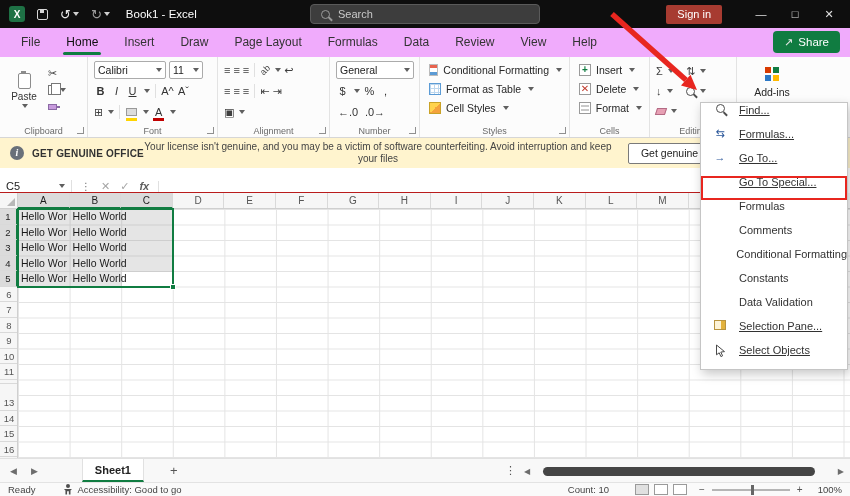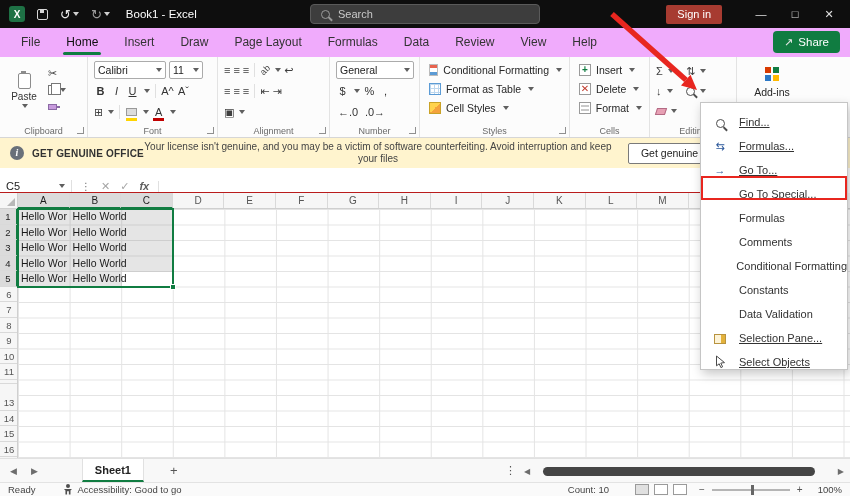--- a/index.html
+++ b/index.html
@@ -108,21 +108,21 @@
 .rhd.sel{background:#dbdbdb;border-right:2px solid #107c41;color:#1d1d1d}
 .gbody{position:absolute;left:18px;top:16px;right:0;bottom:0;background-image:linear-gradient(to right,#e4e4e4 1px,transparent 1px),linear-gradient(to bottom,#e4e4e4 1px,transparent 1px);background-size:51.6px 15.5px}
 .sel-fill{position:absolute;background:rgba(95,95,95,.16)}
 .active-cell{position:absolute;background:#fff}
 .cell{position:absolute;width:120px;height:15.5px;line-height:15.5px;font-size:10.5px;padding-left:3px;white-space:nowrap;color:#1a1a1a}
 .sel-border{position:absolute;border:2px solid #107c41}
 .sel-handle{position:absolute;right:-4px;bottom:-4px;width:6px;height:6px;background:#107c41;border:1px solid #fff}
 
 
 .fmenu{position:absolute;left:700px;top:102px;width:148px;background:#fff;border:1px solid #c5c5c5;box-shadow:2px 4px 10px rgba(0,0,0,.22);padding:1px 0;z-index:40}
-.mi{position:relative;height:24px;display:flex;align-items:flex-end}
+.mi{position:relative;height:24px;display:flex;align-items:flex-start}
 .mi-ic{width:38px;display:flex;justify-content:center;align-items:center}
 .mi-lb{font-size:11px;color:#323232;white-space:nowrap}
 .mi.u .mi-lb{text-decoration:underline}
 .redbox{position:absolute;inset:0;border:2px solid #e8261f;pointer-events:none}
 .paneic{display:inline-block;width:12px;height:10px;border:1px solid #b8933f;background:#fdf3d7;position:relative}
 .paneic::after{content:"";position:absolute;right:0;top:0;bottom:0;width:4px;background:#e3b23c}
 
 
 .arrowsvg{position:absolute;left:0;top:0;z-index:60;pointer-events:none}
 

